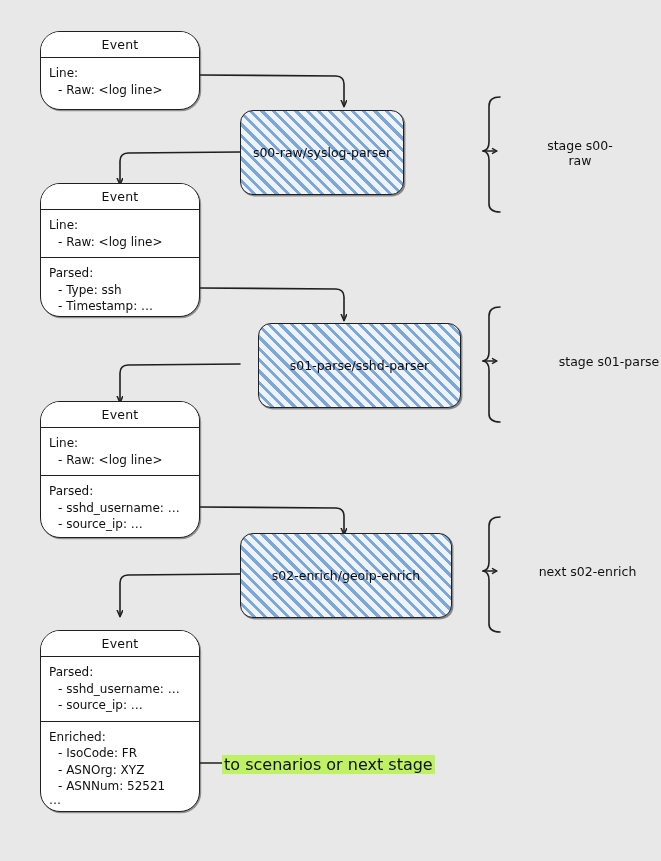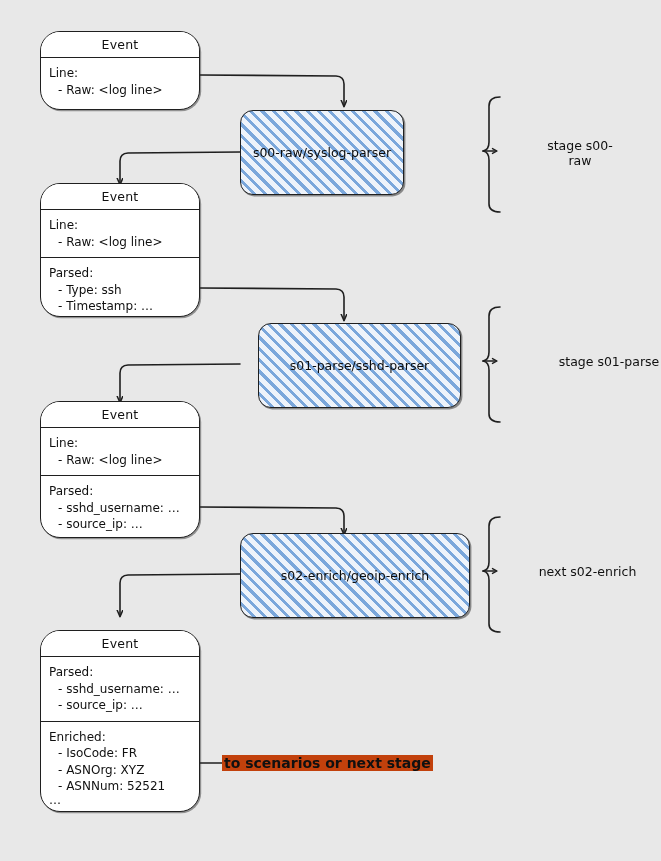--- a/index.html
+++ b/index.html
@@ -91,26 +91,25 @@
     position: absolute;
     font-size: 12.5px;
     color: #101010;
     text-align: center;
     line-height: 15px;
   }
 
   
   .edge-caption {
     position: absolute;
-    font-size: 14px;
-    color: #101010;
-    background: #c2410c;
+    font-size: 16px;
+    color: #101010;
+    background: #bef264;
     padding: 0 2px;
     white-space: nowrap;
-    font-weight: bold;
   }
 </style>
 </head>
 <body>
 
 <div id="canvas">
 
   <svg class="layer-svg" viewBox="0 0 661 861" width="661" height="861">
     <defs>
       <marker id="arrowhead" markerWidth="9" markerHeight="9" refX="6.2" refY="3.2" orient="auto" markerUnits="userSpaceOnUse">
@@ -185,21 +184,21 @@
       <span class="sec-item">- Raw: &lt;log line&gt;</span>
     </div>
     <div class="event-section">
       <span class="sec-title">Parsed:</span>
       <span class="sec-item">- sshd_username: …</span>
       <span class="sec-item">- source_ip: …</span>
       <span class="sec-ellipsis">…</span>
     </div>
   </div>
 
-  <div class="proc-box" style="left:240px; top:533px; width:230px; height:85px;">
+  <div class="proc-box" style="left:240px; top:533px; width:212px; height:85px;">
     <span class="proc-label">s02-enrich/geoip-enrich</span>
   </div>
 
   <div class="event-box" style="left:40px; top:630px; width:160px; height:182px;">
     <div class="event-header">Event</div>
     <div class="event-section">
       <span class="sec-title">Parsed:</span>
       <span class="sec-item">- sshd_username: …</span>
       <span class="sec-item">- source_ip: …</span>
     </div>

